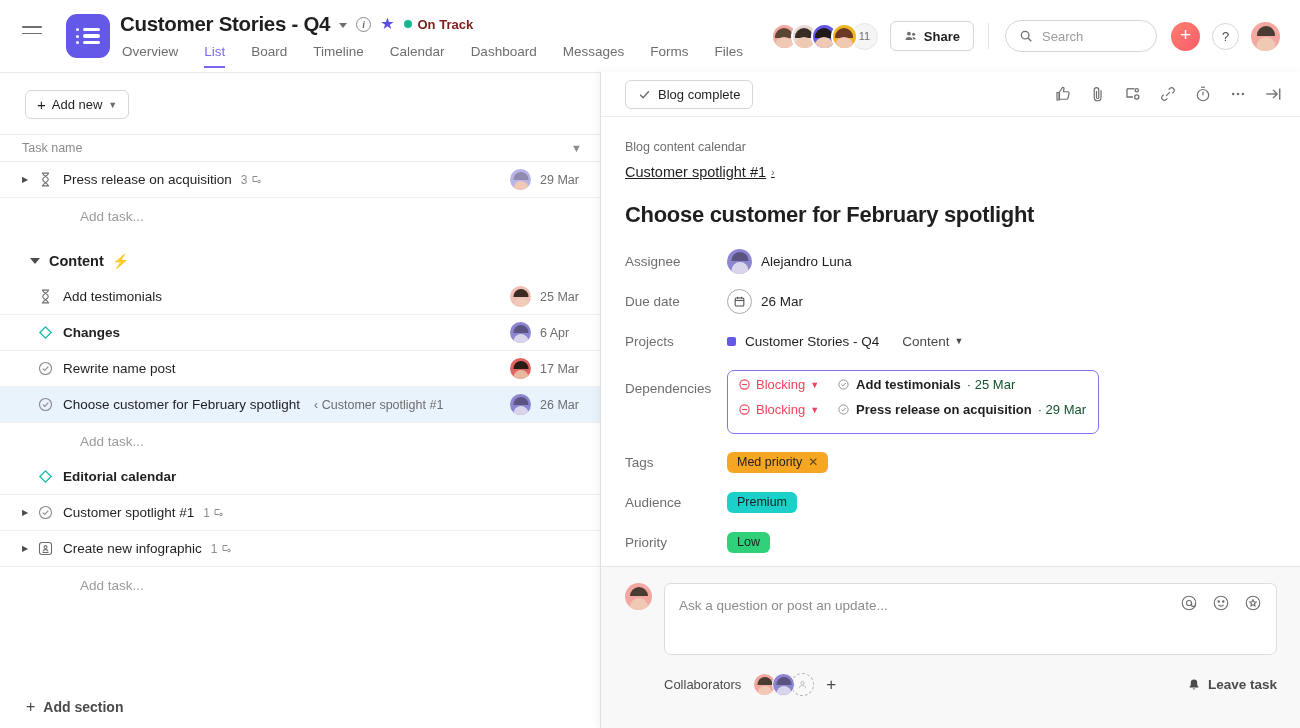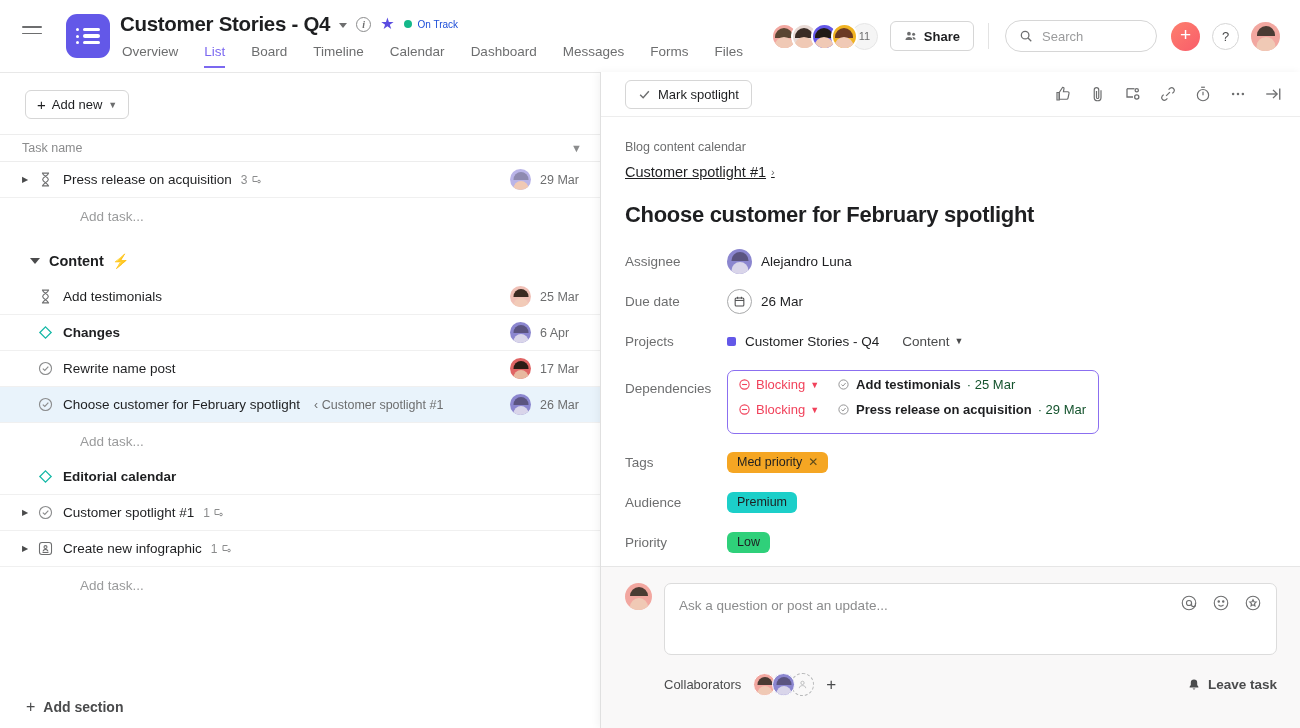--- a/index.html
+++ b/index.html
@@ -51,21 +51,21 @@
   }
   .circ-i {
     width: 15px; height: 15px; border-radius: 50%; border: 1.3px solid #8b8c8d;
     font-size: 10px; line-height: 13px; text-align: center; color: #6d6e6f;
     font-family: "Liberation Serif", serif; font-style: italic; font-weight: 700;
     cursor: pointer;
   }
   .star { font-size: 16px; color: #5a4ce0; cursor: pointer; line-height: 1; }
   .status-chip { display: flex; align-items: center; gap: 6px; cursor: pointer; }
   .status-dot { width: 8px; height: 8px; border-radius: 50%; background: #14b88a; }
-  .status-txt { font-size: 10px; color: #1d4ed8; font-weight: 400; }
+  .status-txt { font-size: 13px; color: #7f1d1d; font-weight: 700; }
 
   .tabs {
     position: absolute; left: 122px; top: 44px; display: flex; gap: 26px;
   }
   .tab {
     font-size: 13.5px; color: #6d6e6f; padding-bottom: 7px; cursor: pointer;
     border-bottom: 2.5px solid transparent; white-space: nowrap;
   }
   .tab.active { color: #7b68f0; border-bottom-color: #7b68f0; }
 
@@ -506,21 +506,21 @@
     </div>
   </div>
 
   <div class="right">
 
     <div class="dtop">
       <div class="markcomplete">
         <svg style="width:13px;height:13px" viewBox="0 0 24 24" fill="none" stroke="#6d6e6f" stroke-width="2.6">
             <path d="M4 12.5 L9.5 18 L20 6"></path>
           </svg>
-        <span>Mark spotlight</span>
+        <span>Blog complete</span>
       </div>
       <div class="dicons">
         <svg class="dicon" viewBox="0 0 24 24" fill="none" stroke="currentColor" stroke-width="1.6">
           <path d="M7 10v10H4V10z"></path>
             <path d="M7 10l4.5-7c1.3 0 2 .9 1.8 2L12.6 9h5.6c1.2 0 2 1 1.8 2.2l-1.3 6.4c-.2 1-1 1.4-2 1.4H7z"></path>
         </svg>
         <svg class="dicon" viewBox="0 0 24 24" fill="none" stroke="currentColor" stroke-width="1.6">
           <path d="M16 7v9.5a4.5 4.5 0 0 1-9 0V6.5a3 3 0 0 1 6 0v10a1.5 1.5 0 0 1-3 0V8"></path>
         </svg>
         <svg class="dicon" viewBox="0 0 24 24" fill="none" stroke="currentColor" stroke-width="1.7">

